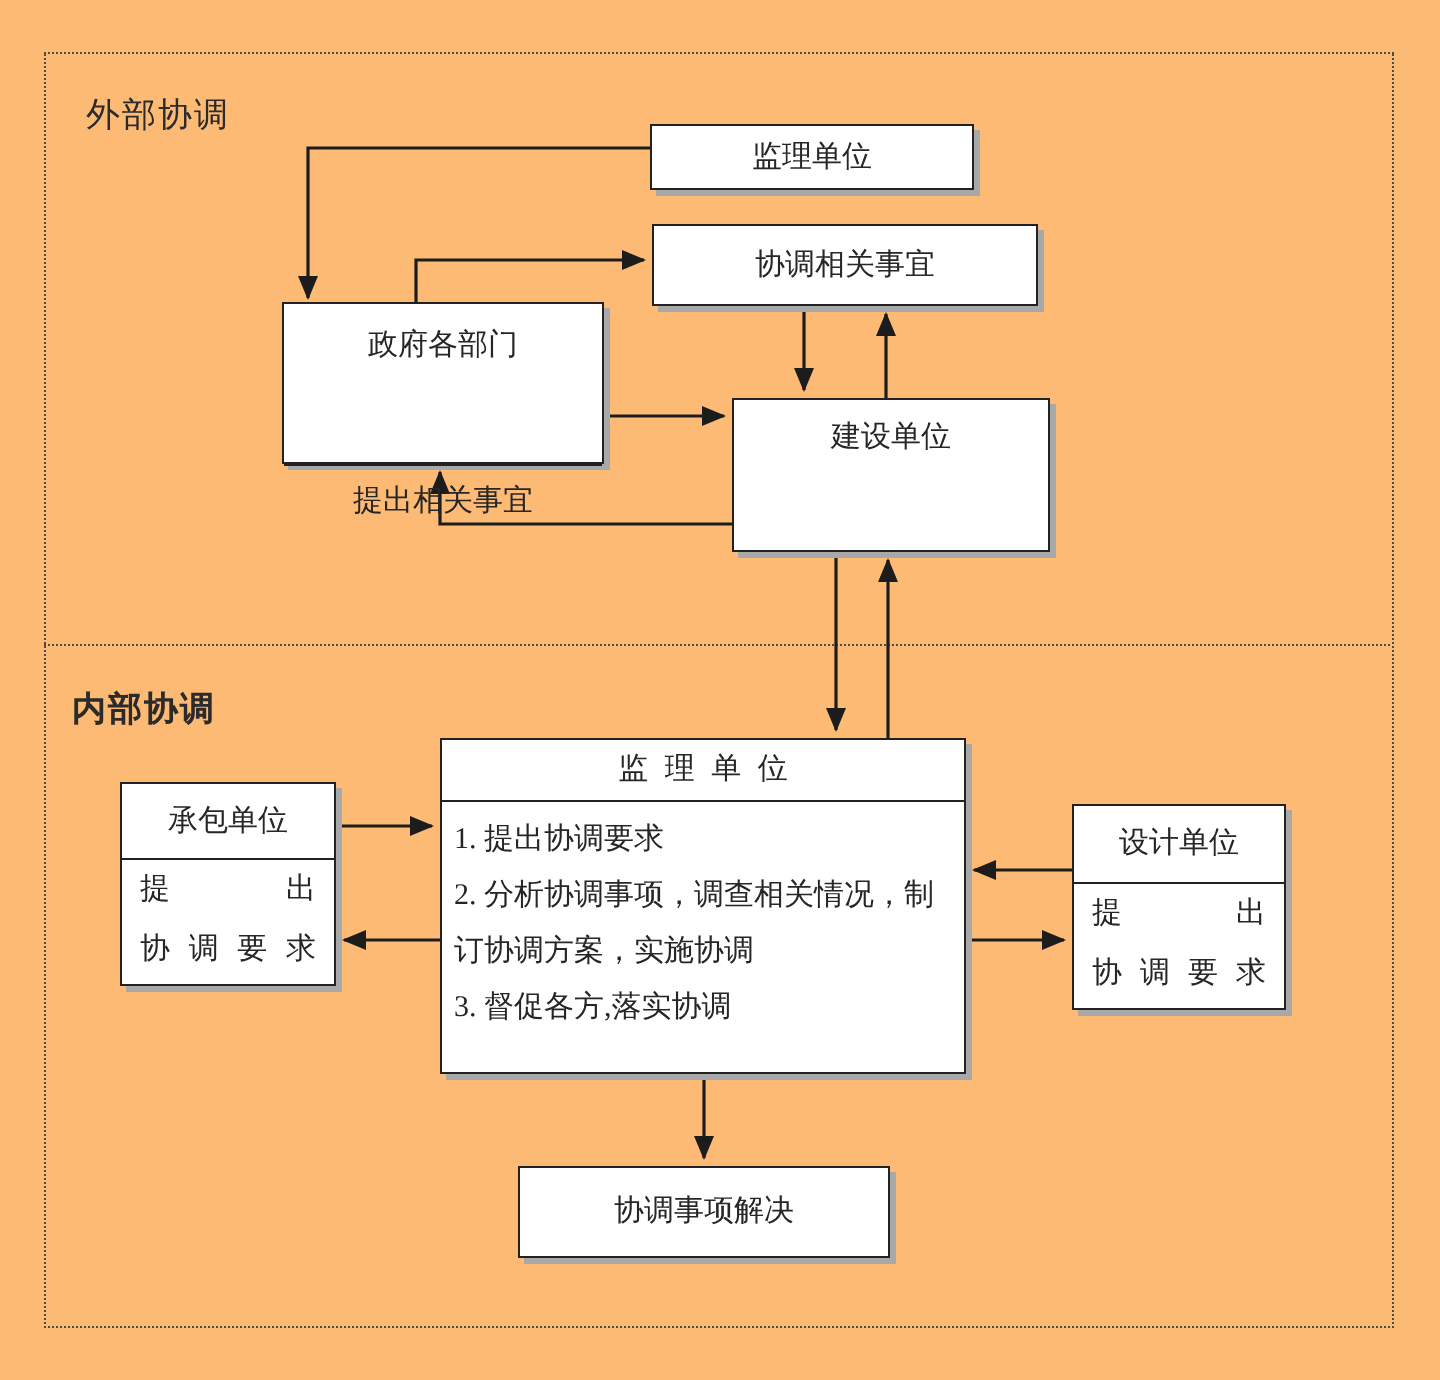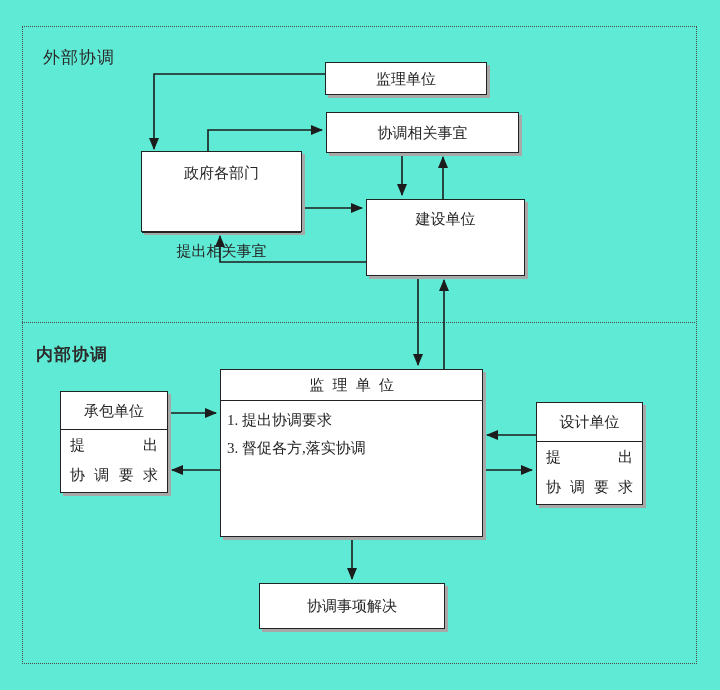--- a/index.html
+++ b/index.html
@@ -1,19 +1,19 @@
 <!DOCTYPE html>
 <html><head>
 <meta charset="utf-8">
 <style>
   html,body{margin:0;padding:0;background:#ffffff;}
   .stage{
     position:relative;
     width:720px;height:690px;
-    background:#5eead4;
+    background:#fdba74;
     font-family:"Liberation Serif","DejaVu Serif",serif;
     color:#262626;
     overflow:hidden;
   }
   .dotted-rect{
     position:absolute;
     border:1px dotted #4a4a4a;
     background:transparent;
   }
   .divider-dotted{
@@ -128,20 +128,21 @@
       <div class="jline">协调要求</div>
     </div>
   </div>
 
   <div class="box" style="left:220px;top:369px;width:263px;height:168px;">
     <div class="cell" style="height:30px;">
       <span class="spaced">监理单位</span>
     </div>
     <div class="cell duties" style="height:131px;display:block;">
       <p class="duty">1. 提出协调要求</p>
+      <p class="duty">2. 分析协调事项，调查相关情况，制订协调方案，实施协调</p>
       <p class="duty">3. 督促各方,落实协调</p>
     </div>
   </div>
 
   <div class="box" style="left:536px;top:402px;width:107px;height:103px;">
     <div class="cell" style="height:38px;">设计单位</div>
     <div class="cell req-cell" style="height:60px;align-items:stretch;">
       <div class="jline">提出</div>
       <div class="jline">协调要求</div>
     </div>

